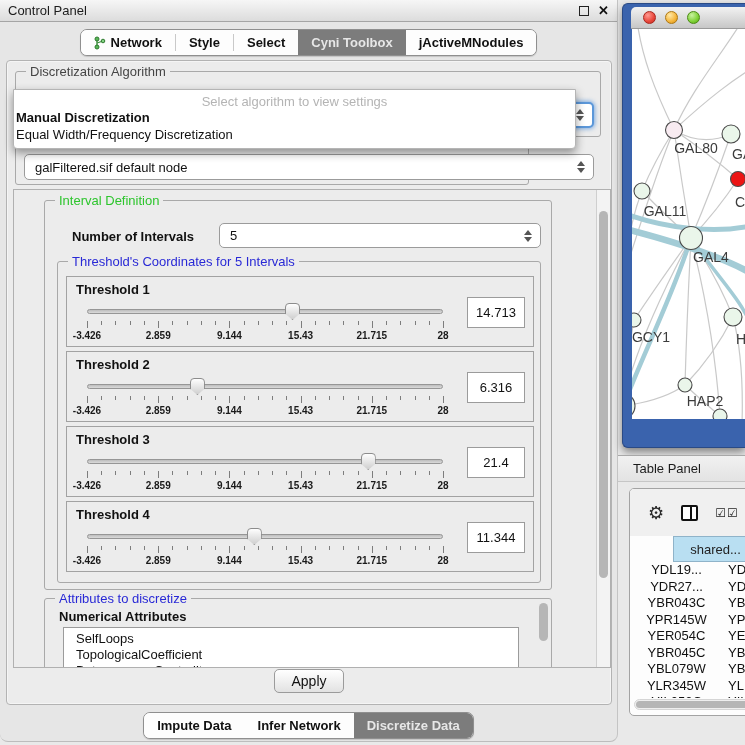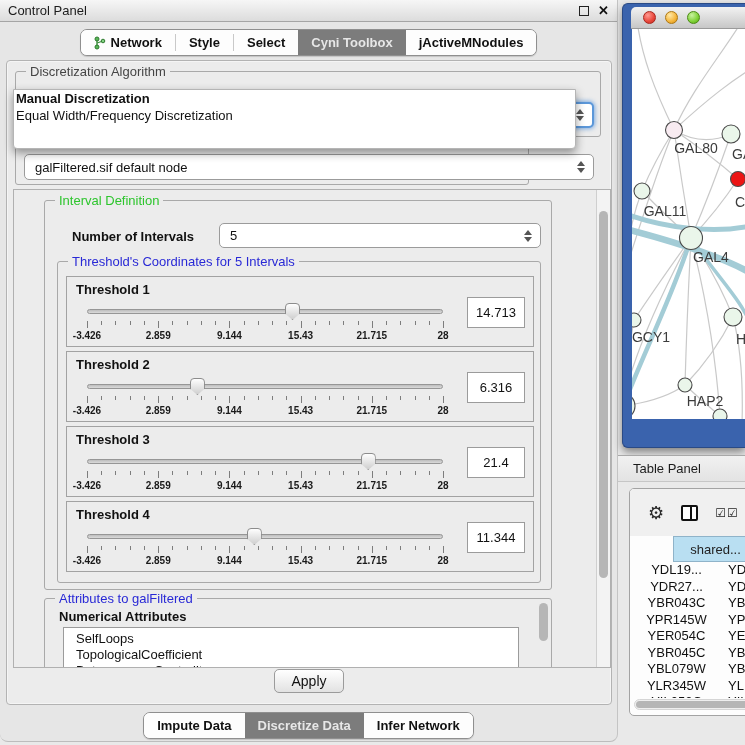--- a/index.html
+++ b/index.html
@@ -205,20 +205,21 @@
         <div class="combo" style="left:8px; top:12px; width:570px; height:26px;">
           <span>galFiltered.sif default node</span>
           <span class="arrows">
             <span class="tri-up"></span>
               <span class="tri-down"></span>
           </span>
         </div>
       </div>
 
       <div class="popup">
+        <span class="ph">Select algorithm to view settings</span>
         <span class="item bold">Manual Discretization</span>
         <span class="item">Equal Width/Frequency Discretization</span>
       </div>
 
       <div class="scrollarea">
 
         <div class="group interval-group">
           <span class="legend green">Interval Definition</span>
 
           <span class="noi-label">Number of Intervals</span>
@@ -401,21 +402,21 @@
                     <span class="tick-label" style="left: 80%;">21.715</span>
                     <span class="tick-label" style="left: 100%;">28</span>
                   </div>
               </div>
               <div class="valbox">11.344</div>
             </div>
           </div>
         </div>
 
         <div class="group attr-group">
-          <span class="legend blue">Attributes to galFiltered</span>
+          <span class="legend blue">Attributes to discretize</span>
           <span class="attr-label">Numerical Attributes</span>
           <div class="attr-list">
               <div class="attr-item">SelfLoops</div>
               <div class="attr-item">TopologicalCoefficient</div>
               <div class="attr-item">BetweennessCentrality</div>
             </div>
           <div class="attr-scroll"></div>
         </div>
 
         <div class="vscroll">
@@ -426,25 +427,25 @@
       <div class="apply-row">
         <button class="apply-btn">Apply</button>
       </div>
     </div>
 
     <div class="bottom-tabs">
       <div class="segmented">
         <div class="seg-item">
           <span>Impute Data</span>
         </div>
+        <div class="seg-item">
+          <span>Infer Network</span>
+        </div>
         <div class="seg-item sel">
           <span>Discretize Data</span>
-        </div>
-        <div class="seg-item">
-          <span>Infer Network</span>
         </div>
       </div>
     </div>
   </section>
 
   <section class="right-side">
 
     <div class="net-window">
       <div class="net-titlebar">
         <span class="light red"></span>

